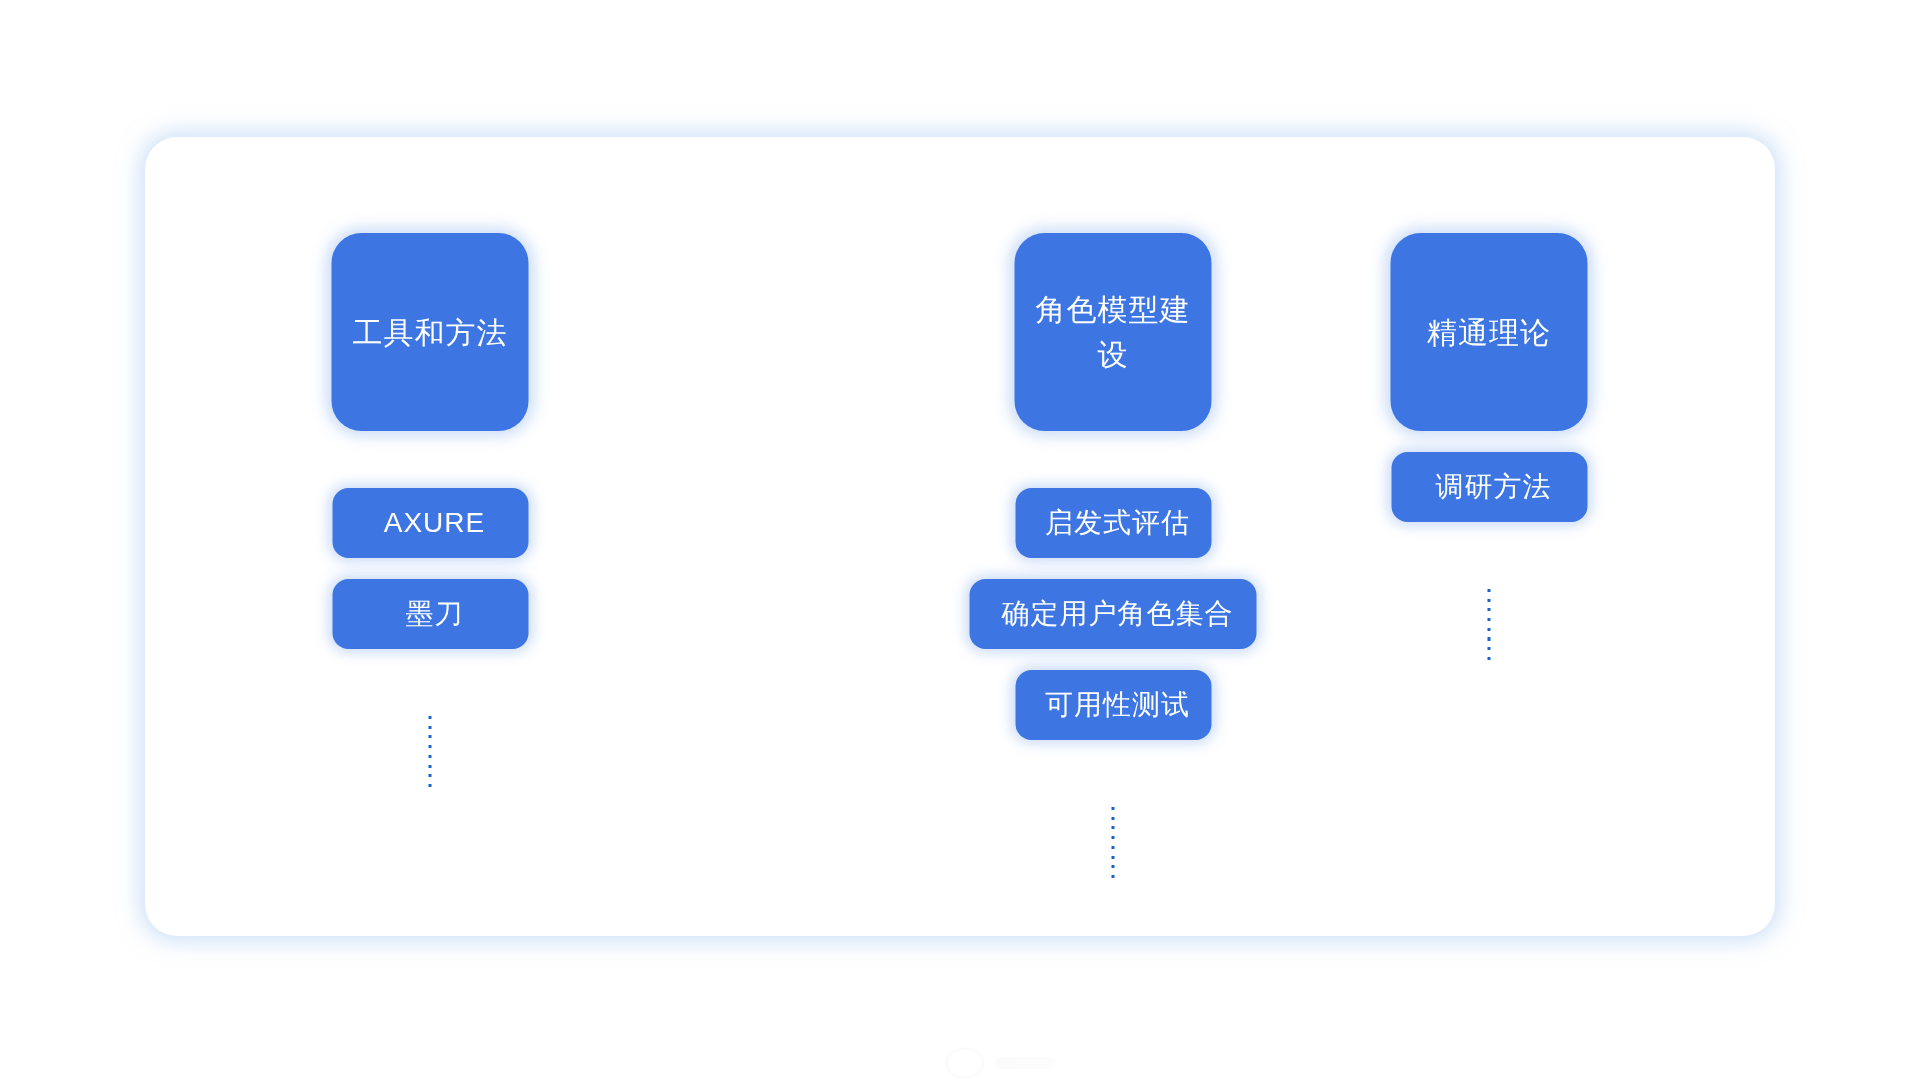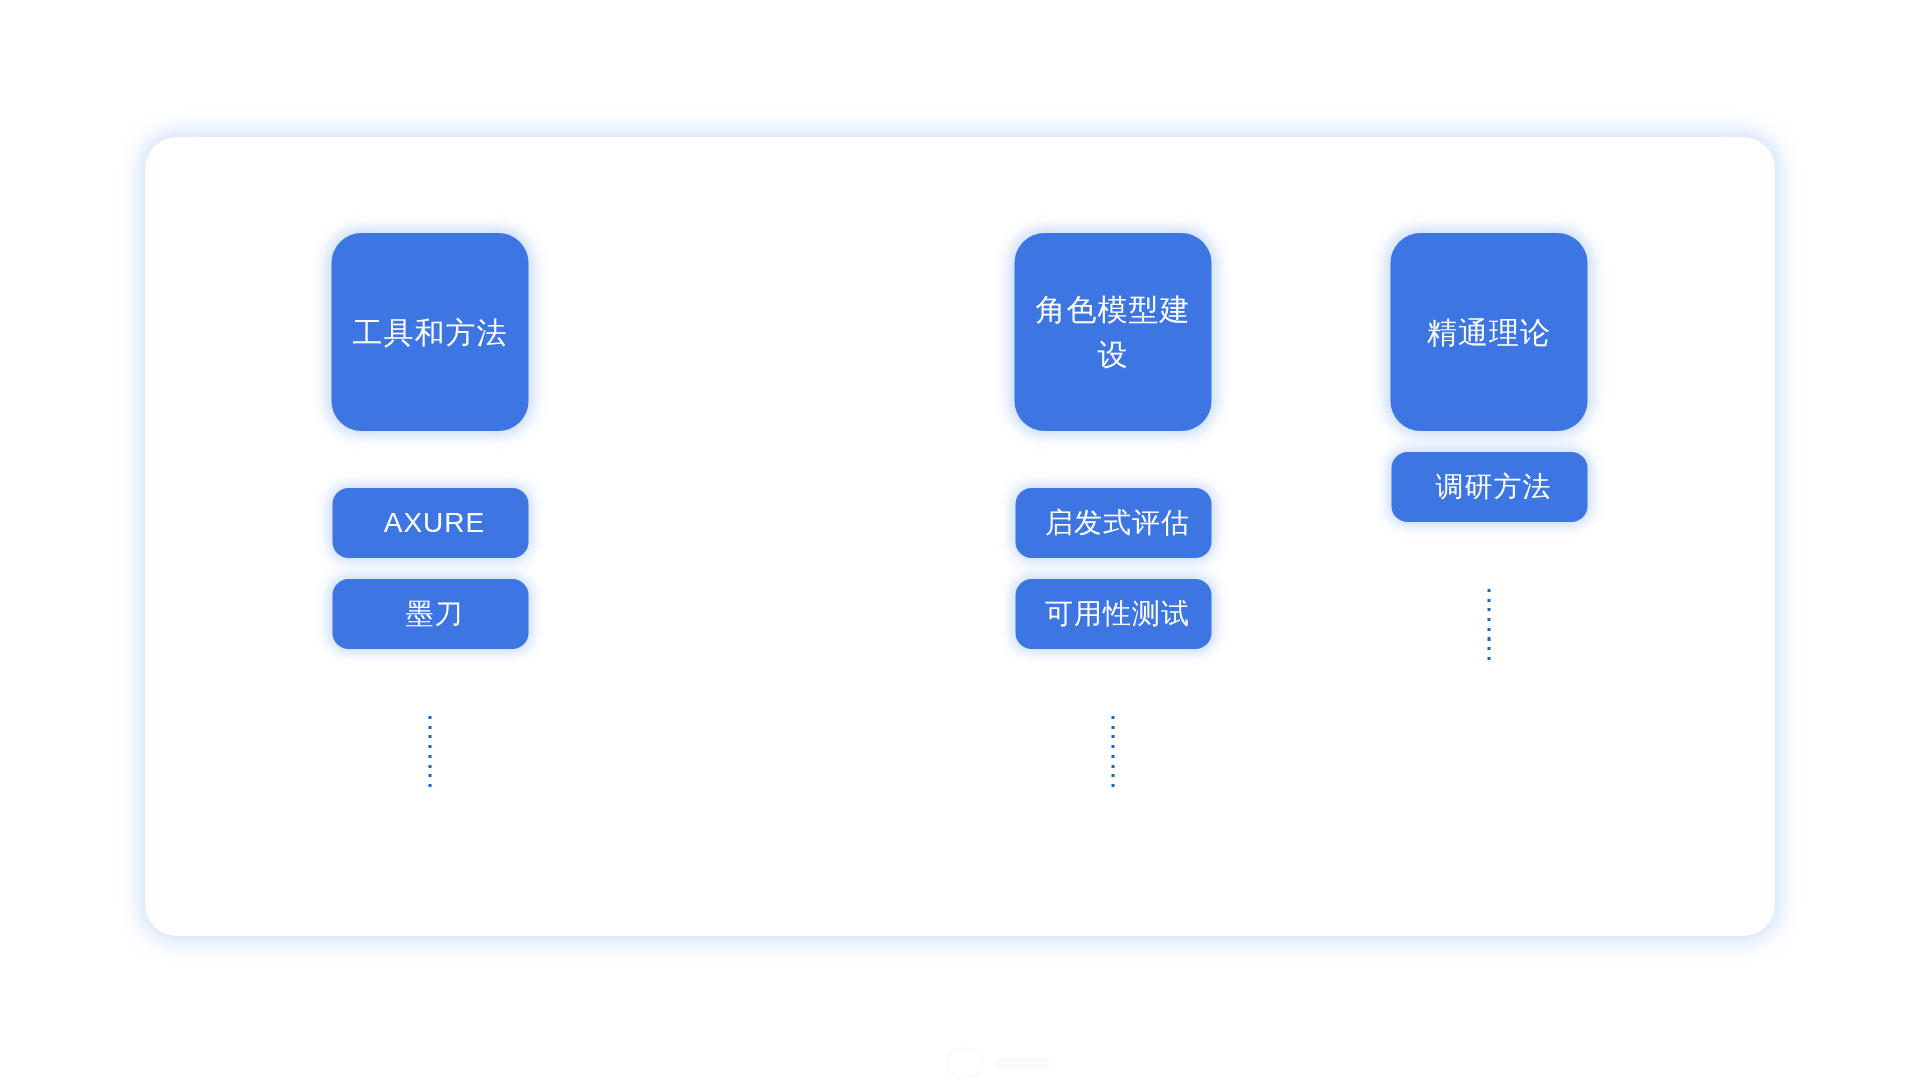--- a/index.html
+++ b/index.html
@@ -123,20 +123,21 @@
     <div class="title-node">工具和方法</div>
     <div class="item-node first">AXURE</div>
     <div class="item-node">墨刀</div>
     <div class="dots"></div>
   </div>
 
 
   <div class="column col-3">
     <div class="title-node">角色模型建设</div>
     <div class="item-node first">启发式评估</div>
+    <div class="item-node w-wide">确定用户角色集合</div>
     <div class="item-node">可用性测试</div>
     <div class="dots"></div>
   </div>
 
   <div class="column col-4">
     <div class="title-node">精通理论</div>
     <div class="item-node">调研方法</div>
     <div class="dots"></div>
   </div>
 

